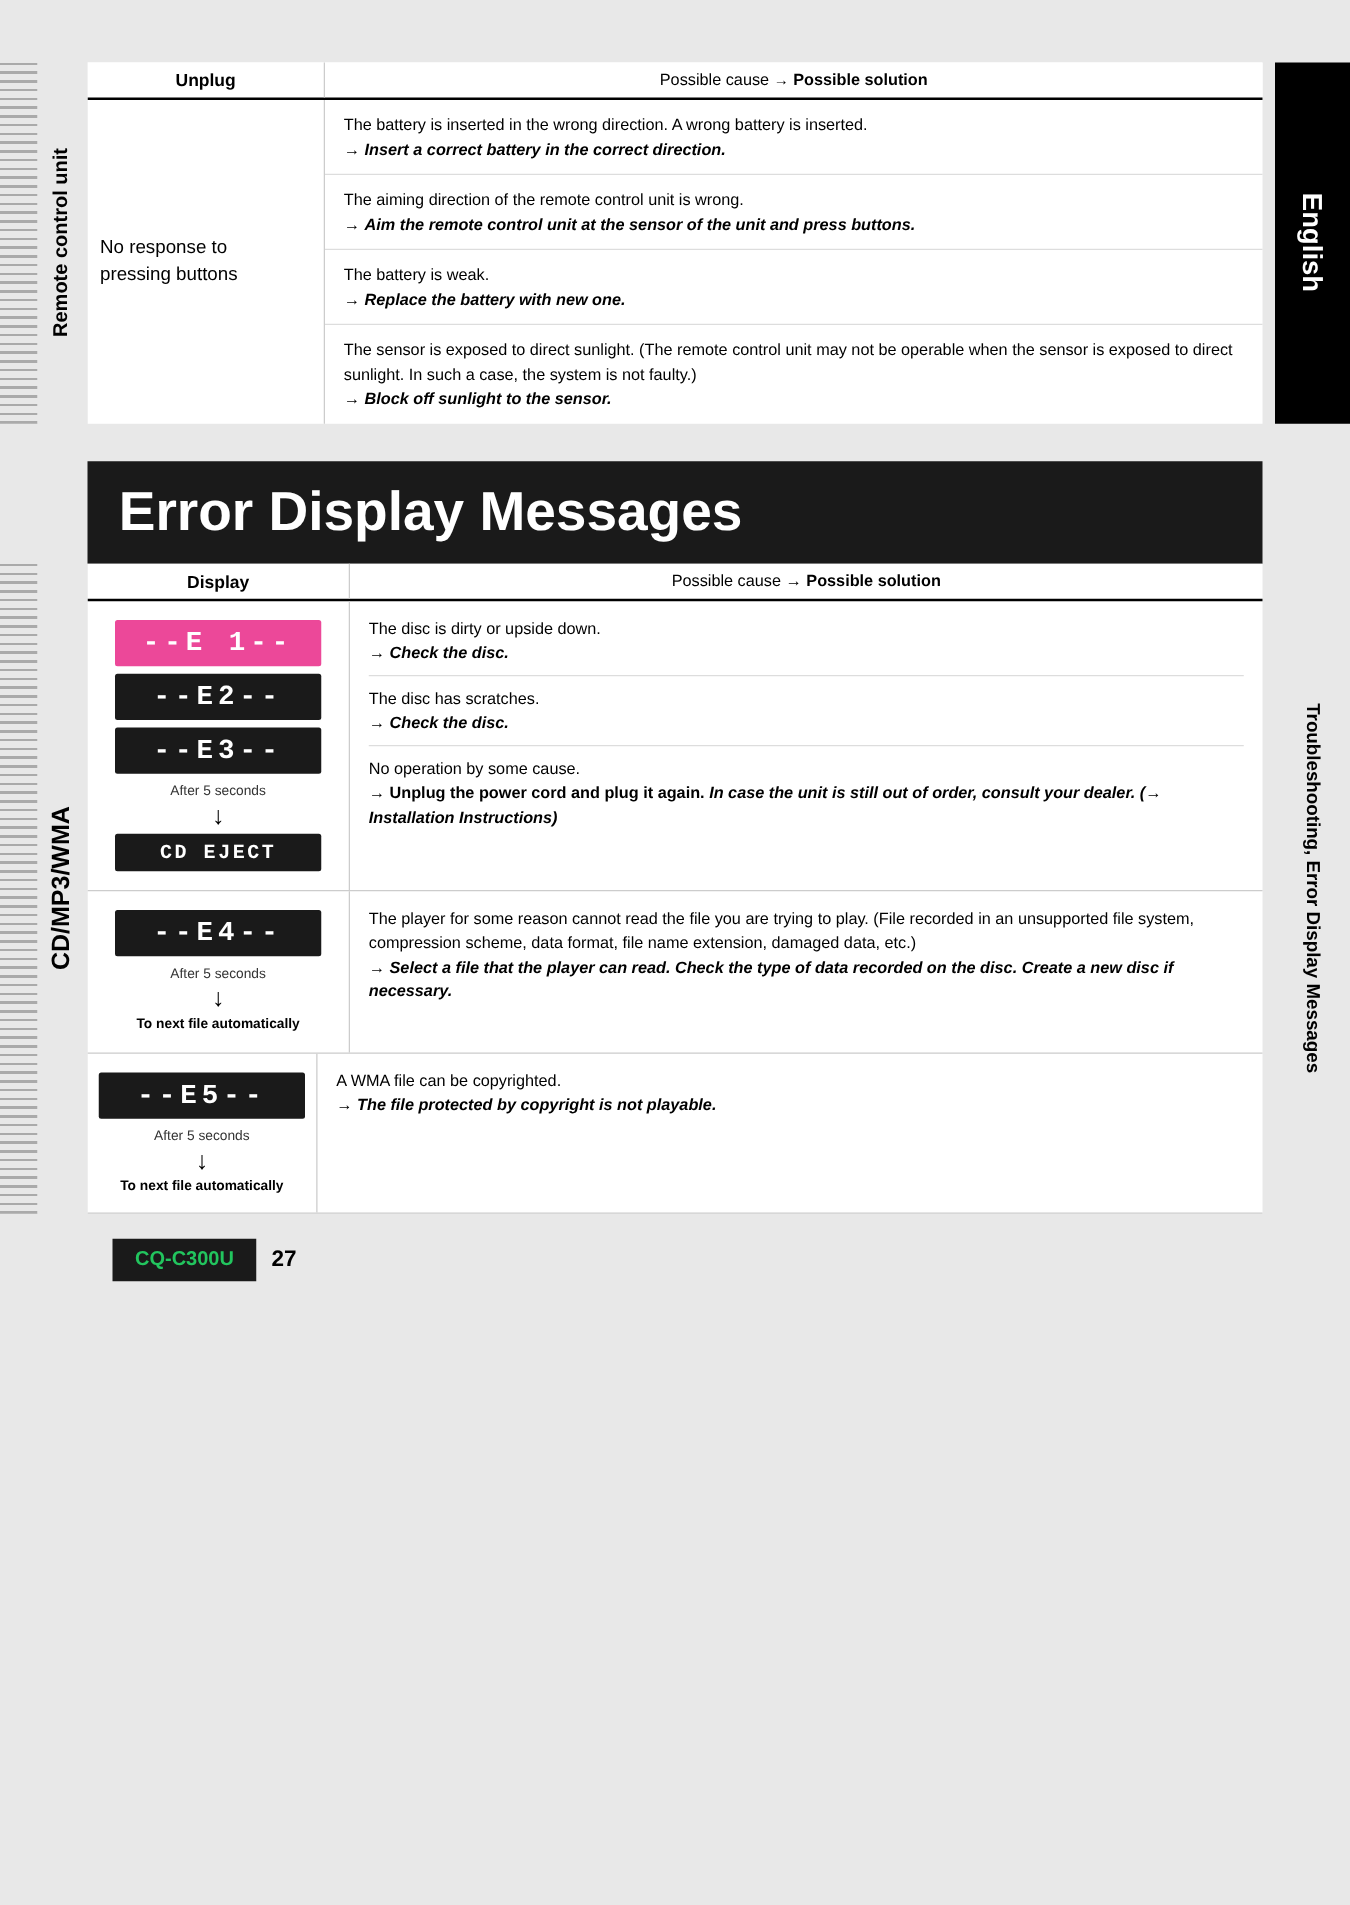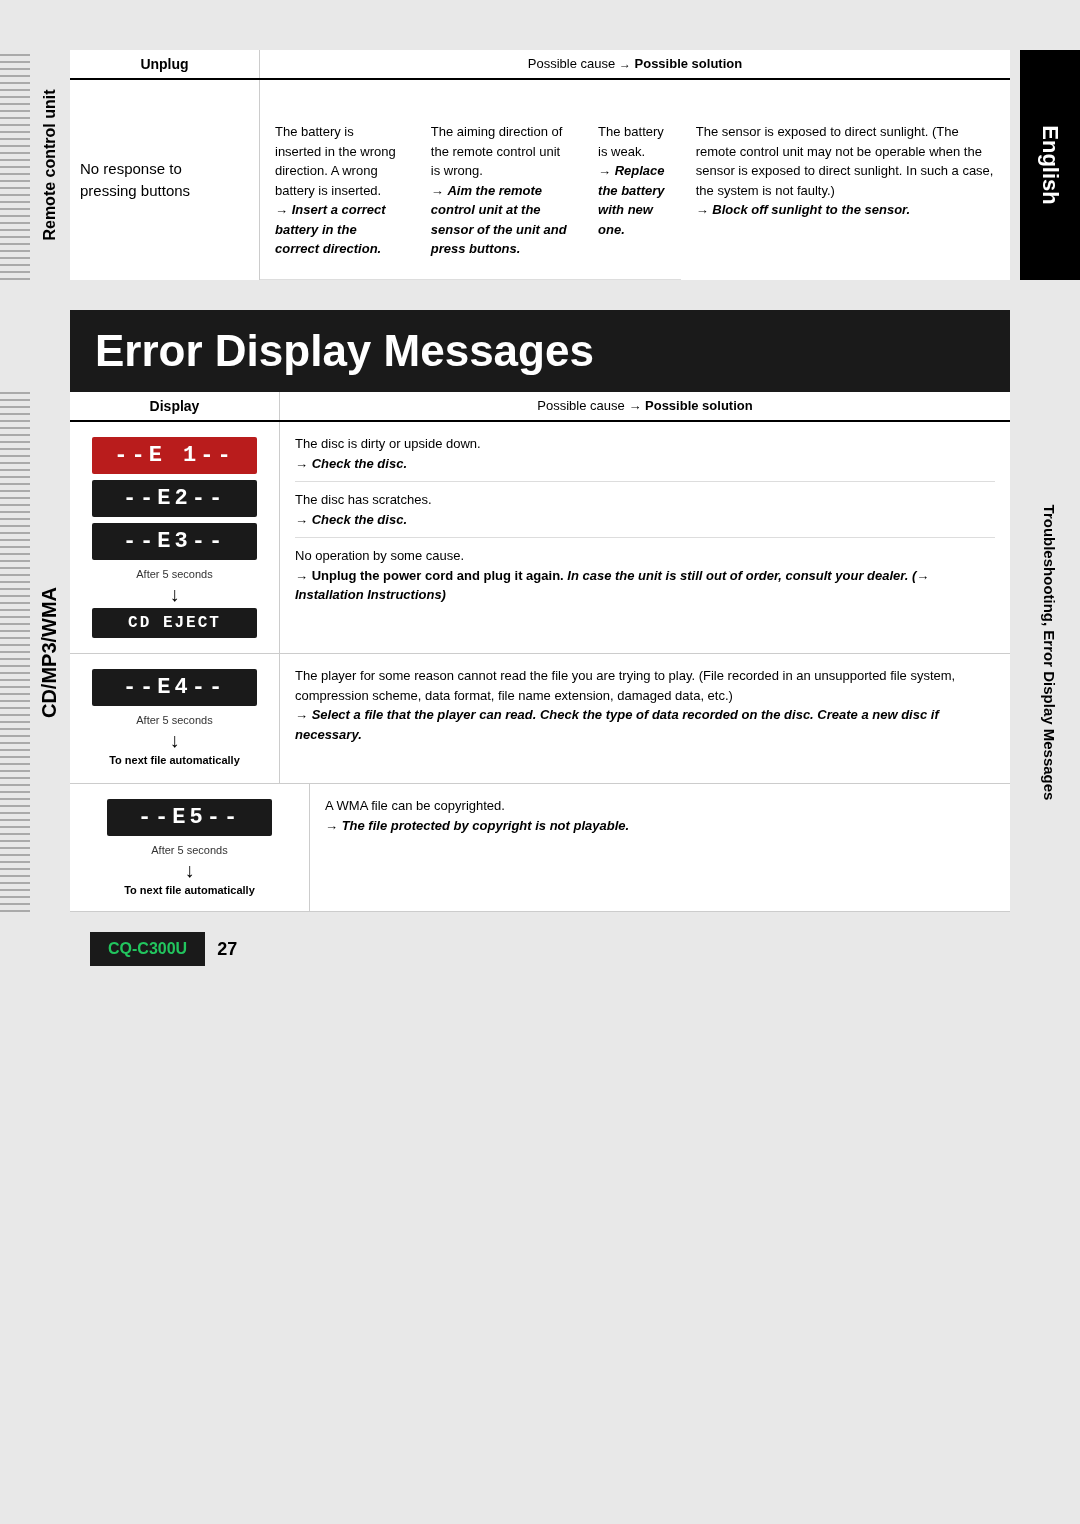--- a/index.html
+++ b/index.html
@@ -50,21 +50,21 @@
           <strong>Possible solution</strong>
         </div>
       </div>
 
       <div style="display:flex; min-height:200px;">
         <div style="width:190px; padding:15px 10px; border-right:1px solid #ccc; display:flex; align-items:center; justify-content:flex-start;">
           <div style="font-weight:normal; font-size:15px; line-height:1.5;">
             No response to<br>pressing buttons
           </div>
         </div>
-        <div style="flex:1; display:flex; flex-direction:row;margin-top:32px;">
+        <div style="flex:1; display:flex; flex-direction:column;">
           <div style="padding:10px 15px; border-bottom:1px solid #ddd; font-size:13px; line-height:1.5;">
             The battery is inserted in the wrong direction. A wrong battery is inserted.<br>
             <span>→ </span><em style="font-weight:bold; font-style:italic;">Insert a correct battery in the correct direction.</em>
           </div>
           <div style="padding:10px 15px; border-bottom:1px solid #ddd; font-size:13px; line-height:1.5;">
             The aiming direction of the remote control unit is wrong.<br>
             <span>→ </span><em style="font-weight:bold; font-style:italic;">Aim the remote control unit at the sensor of the unit and press buttons.</em>
           </div>
           <div style="padding:10px 15px; border-bottom:1px solid #ddd; font-size:13px; line-height:1.5;">
             The battery is weak.<br>
@@ -111,21 +111,21 @@
         </div>
         <div style="flex:1; padding:6px 10px; font-size:13px; text-align:center;">
           <span>Possible cause</span>
           <span> → </span>
           <strong>Possible solution</strong>
         </div>
       </div>
 
       <div style="display:flex; border-bottom:1px solid #ccc; min-height:180px;">
         <div style="width:210px; padding:15px 10px; border-right:1px solid #ccc; display:flex; flex-direction:column; align-items:center; gap:4px;">
-          <div style="background:#b91c1c; color:#fff; font-family:'Courier New',monospace; font-size:22px; font-weight:bold; padding:6px 14px; width:165px; text-align:center; letter-spacing:4px; border-radius:2px; margin-bottom:2px;">--E 1--</div>
+          <div style="background:#ec4899; color:#fff; font-family:'Courier New',monospace; font-size:22px; font-weight:bold; padding:6px 14px; width:165px; text-align:center; letter-spacing:4px; border-radius:2px; margin-bottom:2px;">--E 1--</div>
           <div style="background:#1a1a1a; color:#fff; font-family:'Courier New',monospace; font-size:22px; font-weight:bold; padding:6px 14px; width:165px; text-align:center; letter-spacing:4px; border-radius:2px; margin-bottom:2px;">--E2--</div>
           <div style="background:#1a1a1a; color:#fff; font-family:'Courier New',monospace; font-size:22px; font-weight:bold; padding:6px 14px; width:165px; text-align:center; letter-spacing:4px; border-radius:2px; margin-bottom:4px;">--E3--</div>
           <div style="font-size:11px; color:#333; text-align:center;">After 5 seconds</div>
           <div style="font-size:20px; line-height:1;">↓</div>
           <div style="background:#1a1a1a; color:#fff; font-family:'Courier New',monospace; font-size:16px; font-weight:bold; padding:6px 10px; width:165px; text-align:center; letter-spacing:2px; border-radius:2px;">CD EJECT</div>
         </div>
         <div style="flex:1; padding:12px 15px; font-size:13px; line-height:1.5; display:flex; flex-direction:column; gap:0;">
           <div style="padding-bottom:8px; border-bottom:1px solid #ddd; margin-bottom:8px;">
             The disc is dirty or upside down.<br>
             <span>→ </span><strong><em>Check the disc.</em></strong>
@@ -148,21 +148,21 @@
           <div style="font-size:20px; line-height:1;">↓</div>
           <div style="font-size:11px; font-weight:bold; text-align:center;">To next file automatically</div>
         </div>
         <div style="flex:1; padding:12px 15px; font-size:13px; line-height:1.5;">
           The player for some reason cannot read the file you are trying to play. (File recorded in an unsupported file system, compression scheme, data format, file name extension, damaged data, etc.)<br>
           <span>→ </span><em><strong>Select a file that the player can read. Check the type of data recorded on the disc. Create a new disc if necessary.</strong></em>
         </div>
       </div>
 
       <div style="display:flex; border-bottom:1px solid #ccc; min-height:110px;">
-        <div style="width:240px; padding:15px 10px; border-right:1px solid #ccc; display:flex; flex-direction:column; align-items:center; gap:4px;">
+        <div style="width:184px; padding:15px 10px; border-right:1px solid #ccc; display:flex; flex-direction:column; align-items:center; gap:4px;">
           <div style="background:#1a1a1a; color:#fff; font-family:'Courier New',monospace; font-size:22px; font-weight:bold; padding:6px 14px; width:165px; text-align:center; letter-spacing:4px; border-radius:2px; margin-bottom:4px;">--E5--</div>
           <div style="font-size:11px; color:#333; text-align:center;">After 5 seconds</div>
           <div style="font-size:20px; line-height:1;">↓</div>
           <div style="font-size:11px; font-weight:bold; text-align:center;">To next file automatically</div>
         </div>
         <div style="flex:1; padding:12px 15px; font-size:13px; line-height:1.5;">
           A WMA file can be copyrighted.<br>
           <span>→ </span><em><strong>The file protected by copyright is not playable.</strong></em>
         </div>
       </div>

